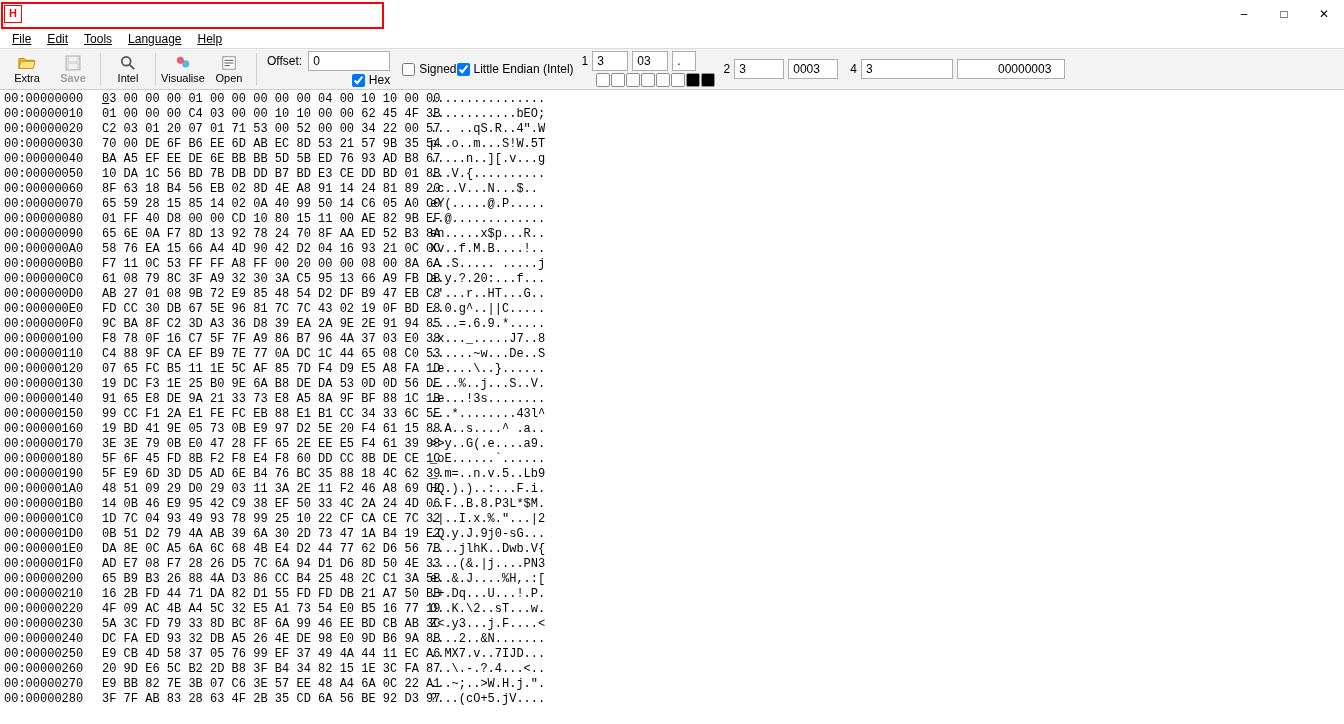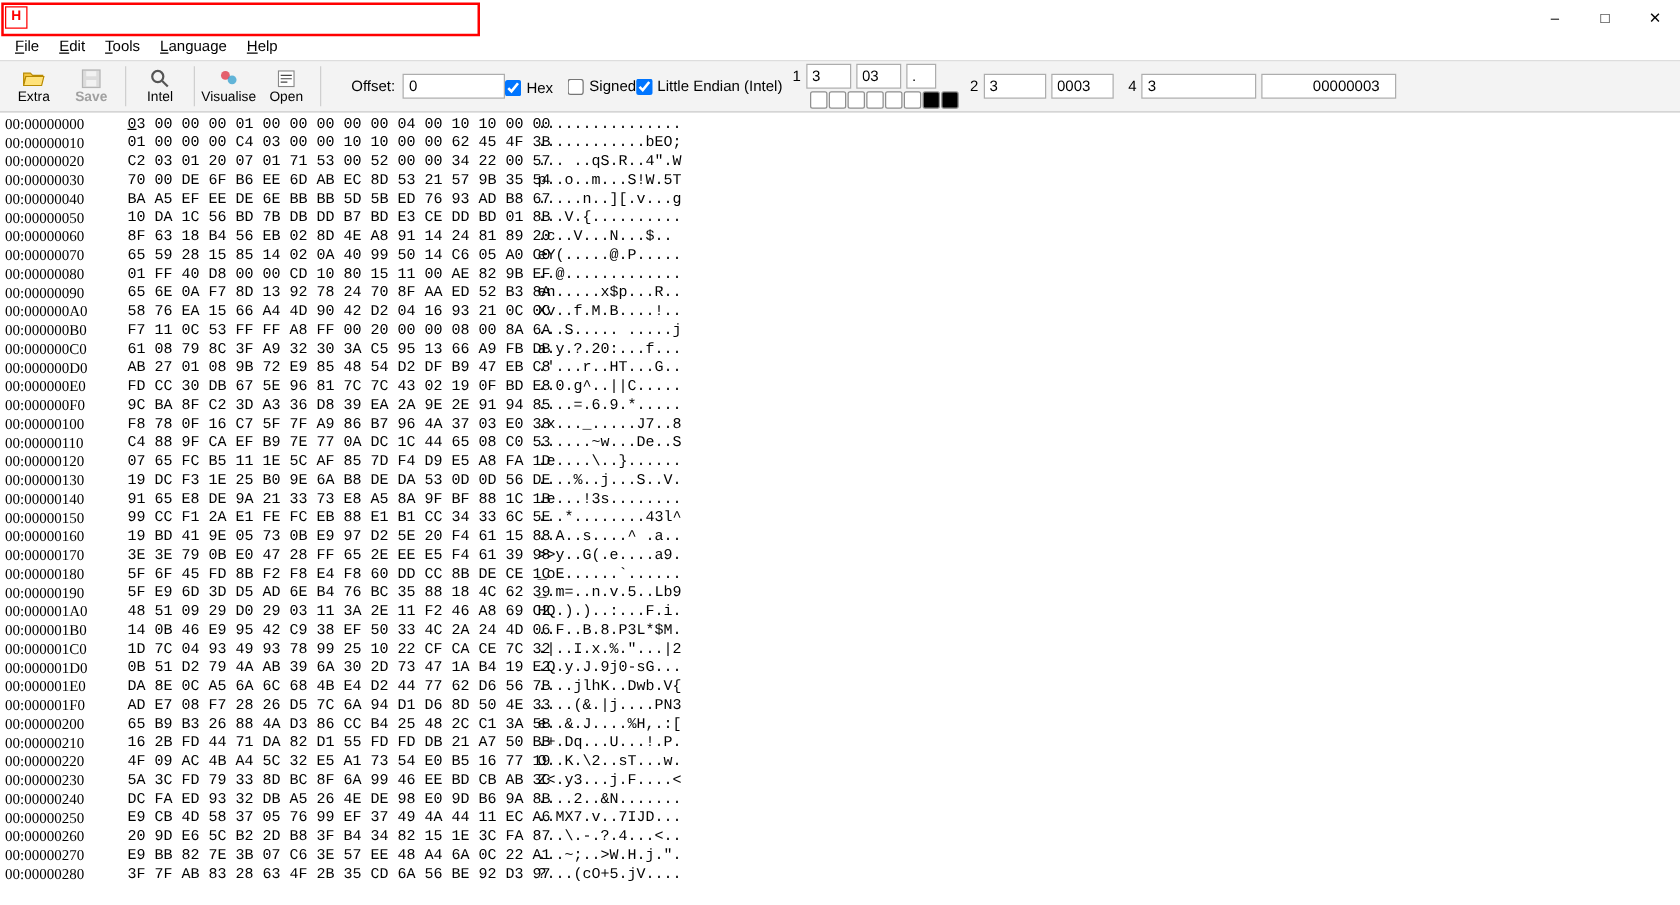--- a/index.html
+++ b/index.html
@@ -49,23 +49,24 @@
   }
   .red-box {
     position: absolute;
     border: 2px solid red;
     pointer-events: none;
   }
   
   .menubar {
     height: 20px;
     display: flex;
-    align-items: flex-start;
+    align-items: flex-end;
     padding-left: 4px;
     font-size: 12px;
+    text-decoration: underline;
   }
   .menu-item {
     padding: 2px 8px;
     cursor: default;
   }
   .menu-under { text-decoration: underline; }
   
   .toolbar-area {
     background: #f3f3f3;
     border-top: 1px solid #ddd;
@@ -95,22 +96,22 @@
     line-height: 15px;
   }
   .vsep {
     width: 1px;
     height: 32px;
     background: #cfcfcf;
     margin: 0 4px;
   }
   .offset-group {
     display: flex;
-    flex-direction: row;
-    margin-left: 20px;
+    flex-direction: column;
+    margin-left: 6px;
   }
   .offset-row { display: flex; align-items: center; }
   .offset-label { margin-right: 6px; }
   input[type="text"] {
     border: 1px solid #adadad;
     background: #fff;
     height: 18px;
     padding: 0 4px;
     font-family: inherit;
     font-size: 12px;
@@ -152,21 +153,21 @@
     font-family: Consolas, 'Courier New', monospace;
     font-size: 12px;
     line-height: 15px;
     padding: 2px 0 2px 4px;
     white-space: pre;
     position: relative;
   }
   .hexview::-webkit-scrollbar { width: 14px; }
 
   .hexrow { display: flex; }
-  .col-off { width: 98px; font-family: Liberation Serif, serif; }
+  .col-off { width: 98px; }
   .col-hex { width: 328px; }
   .col-asc { }
 
   svg.icon-svg { width: 18px; height: 16px; }
 </style>
 </head>
 <body>
 
 <div class="titlebar">
   <div class="app-icon">H</div>

